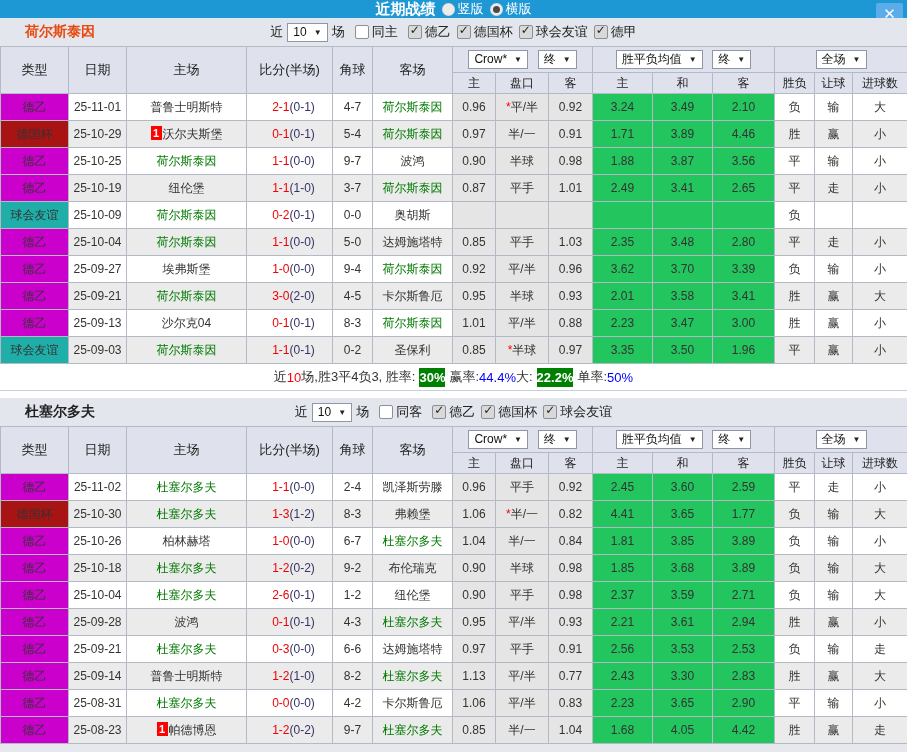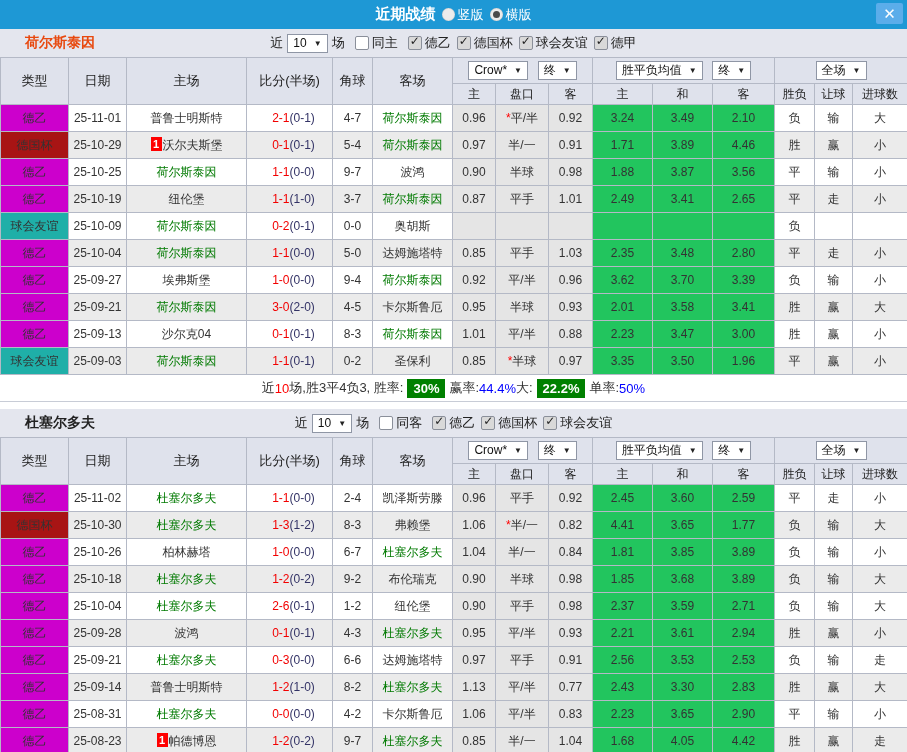--- a/index.html
+++ b/index.html
@@ -1,19 +1,19 @@
 <!DOCTYPE html>
 <html><head>
 <meta charset="utf-8">
 <style>
   html,body{margin:0;padding:0;background:#fff;font-family:"Liberation Sans","DejaVu Sans",sans-serif;}
   .app{width:907px;height:752px;position:relative;background:#e6e8ee;overflow:hidden;}
 
   
-  .titlebar{height:29px;background:#1e98d5;position:relative;display:flex;align-items:center;justify-content:center;color:#fff;}
+  .titlebar{height:18px;background:#1e98d5;position:relative;display:flex;align-items:center;justify-content:center;color:#fff;}
   .titlebar .title{font-weight:bold;font-size:15px;}
   .radiowrap{display:inline-flex;align-items:center;margin-left:6px;font-size:13px;cursor:pointer;}
   .radio{width:13px;height:13px;border-radius:50%;background:#ececec;display:inline-block;position:relative;margin-right:3px;box-shadow:inset 0 0 1px #999;}
   .radio.sel::after{content:"";position:absolute;left:3px;top:3px;width:7px;height:7px;border-radius:50%;background:#4a4a4a;}
   .closebtn{position:absolute;right:4px;top:3px;width:27px;height:21px;background:#5badea;color:#fff;font-size:15px;font-weight:bold;text-align:center;line-height:21px;border-radius:2px;cursor:pointer;}
 
   
   .band{height:28px;background:#e4e6ee;position:relative;display:flex;align-items:center;justify-content:center;font-size:13px;color:#222;}
   .teamname{position:absolute;left:25px;font-weight:bold;font-size:14px;}
   .filters{display:flex;align-items:center;gap:4px;}
@@ -44,21 +44,21 @@
   .star{color:#f00;}
   .c-r{color:#e00000;}
   .c-g{color:#007a00;}
   .c-b{color:#0000e6;}
   .ddcell{background:#dfe2ec;margin-left:20px;}
   .ddcell .select{margin:0 3px;}
 
   
   .summary{height:26px;background:#fff;display:flex;align-items:center;justify-content:center;font-size:13px;color:#333;border-bottom:1px solid #c8ccd6;}
   .summary .num-r{color:#f00;}
-  .summary .badge{background:#008000;color:#fff;font-weight:bold;padding:2px 6px;margin:0 4px;}
+  .summary .badge{background:#008000;color:#fff;font-weight:bold;padding:2px 0;margin:0 4px;}
   .summary .pct-b{color:#0000ff;}
   .gap{height:7px;background:#fff;}
 </style>
 </head>
 <body>
 
 <div class="app">
   <div class="titlebar" style="background: rgb(30, 152, 213);">
     <span class="title">近期战绩</span>
     <span class="radiowrap">

